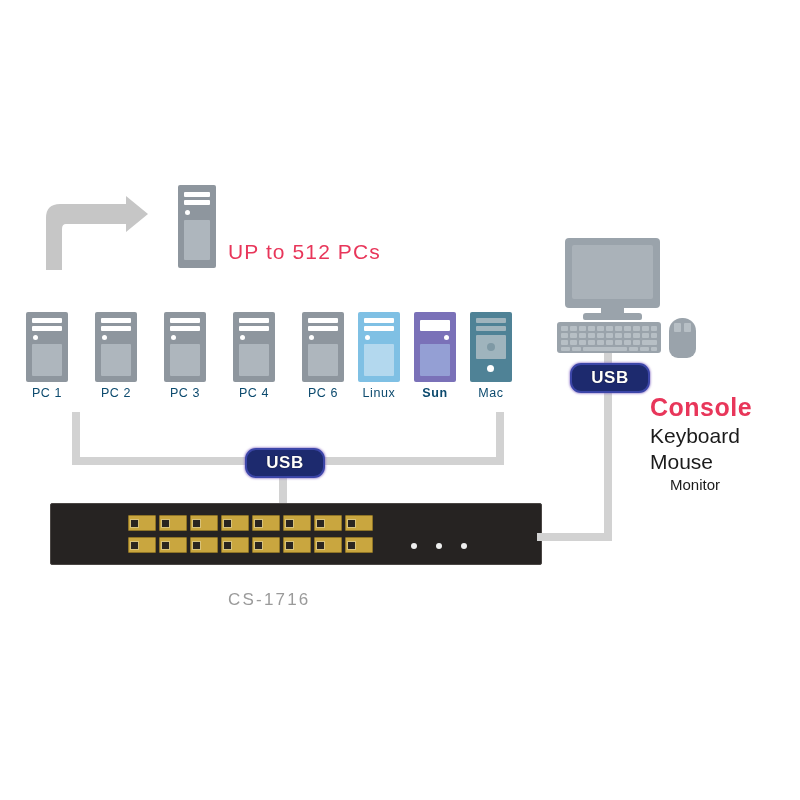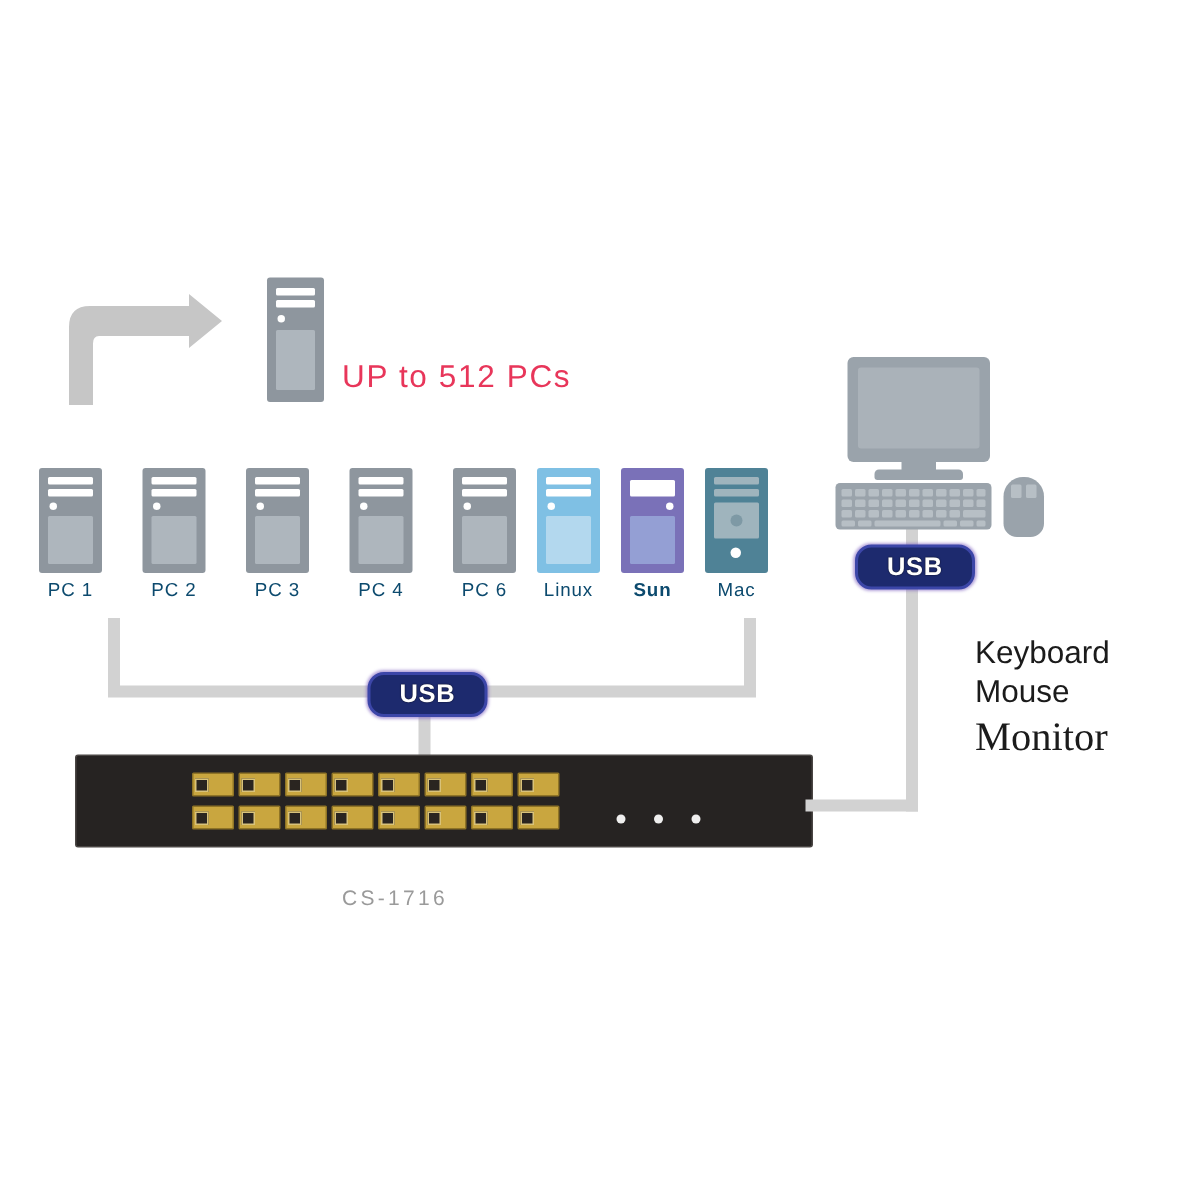--- a/index.html
+++ b/index.html
@@ -303,21 +303,21 @@
       </div>
     <div class="port" style="left:294px; top:33px; width:26px; height:14px;">
         <div class="pin"></div>
       </div>
 
     <div class="led" style="left:360px; top:39px;"></div>
     <div class="led" style="left:385px; top:39px;"></div>
     <div class="led" style="left:410px; top:39px;"></div>
   </div>
 
-  <div class="gray-text" style="left:228px; top:590px; font-size:14px; letter-spacing:2.2px;">CS-1716</div>
+  <div class="gray-text" style="left:228px; top:590px; font-size:17px; letter-spacing:2.2px;">CS-1716</div>
 
   <div class="cable" style="left:537px; top:533px; width:75px; height:8px;"></div>
   <div class="cable" style="left:604px; top:386px; width:8px;  height:155px;"></div>
   <div class="cable" style="left:604px; top:352px; width:8px;  height:18px;"></div>
 
   <div class="usb-badge" style="left:570px; top:363px; width:76px; height:26px;">USB</div>
 
   <div class="mon-frame" style="left:565px; top:238px; width:95px; height:70px;"></div>
   <div class="mon-screen" style="left:572px; top:245px; width:81px; height:54px;"></div>
   <div class="mon-neck" style="left:601px; top:306px; width:23px; height:10px;"></div>
@@ -366,17 +366,18 @@
     <div class="key" style="left:72px; top:25px; width:9px;  height:4px;"></div>
     <div class="key" style="left:83px; top:25px; width:9px;  height:4px;"></div>
     <div class="key" style="left:94px; top:25px; width:6px;  height:4px;"></div>
   </div>
 
   <div class="mouse-body" style="left:669px; top:318px; width:27px; height:40px;">
     <div class="mouse-btn" style="left:5px;  top:5px; width:7px; height:9px;"></div>
     <div class="mouse-btn" style="left:15px; top:5px; width:7px; height:9px;"></div>
   </div>
 
+  <div class="red-text" style="left:650px; top:393px; font-size:25px; font-weight:bold; letter-spacing:0.5px;">Console</div>
   <div class="blk-text" style="left:650px; top:424px; font-size:21px;">Keyboard</div>
   <div class="blk-text" style="left:650px; top:450px; font-size:21px;">Mouse</div>
-  <div class="blk-text" style="left:650px; top:476px; font-size:27px;font-family:Liberation Serif, serif;">Monitor</div>
+  <div class="blk-text" style="left:670px; top:476px; font-size:15px;">Monitor</div>
 
 </div>
 
 </body></html>

